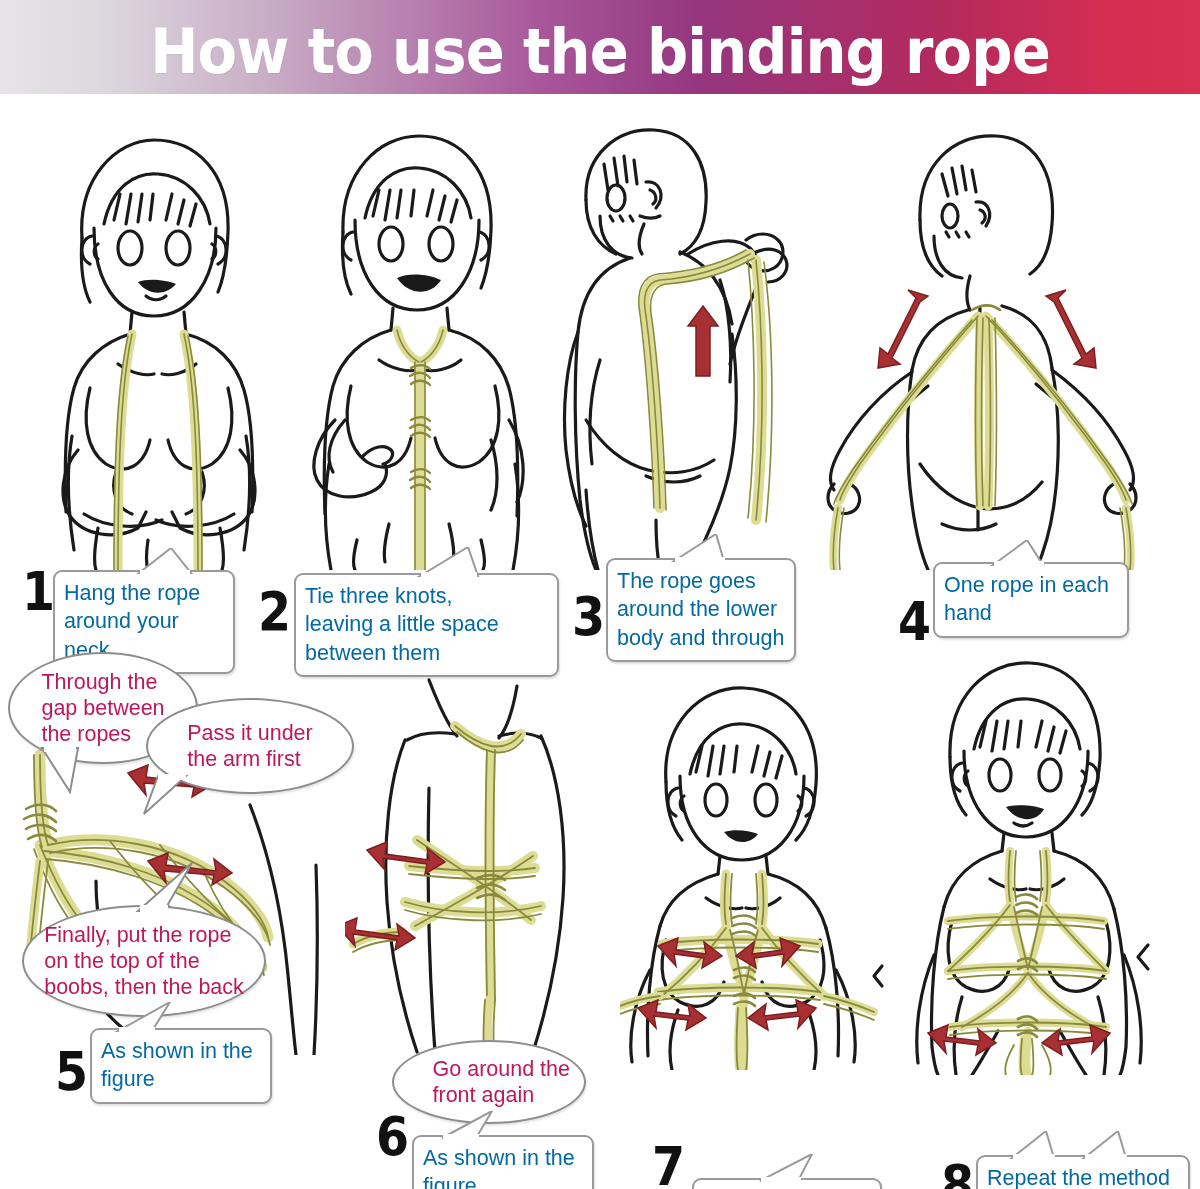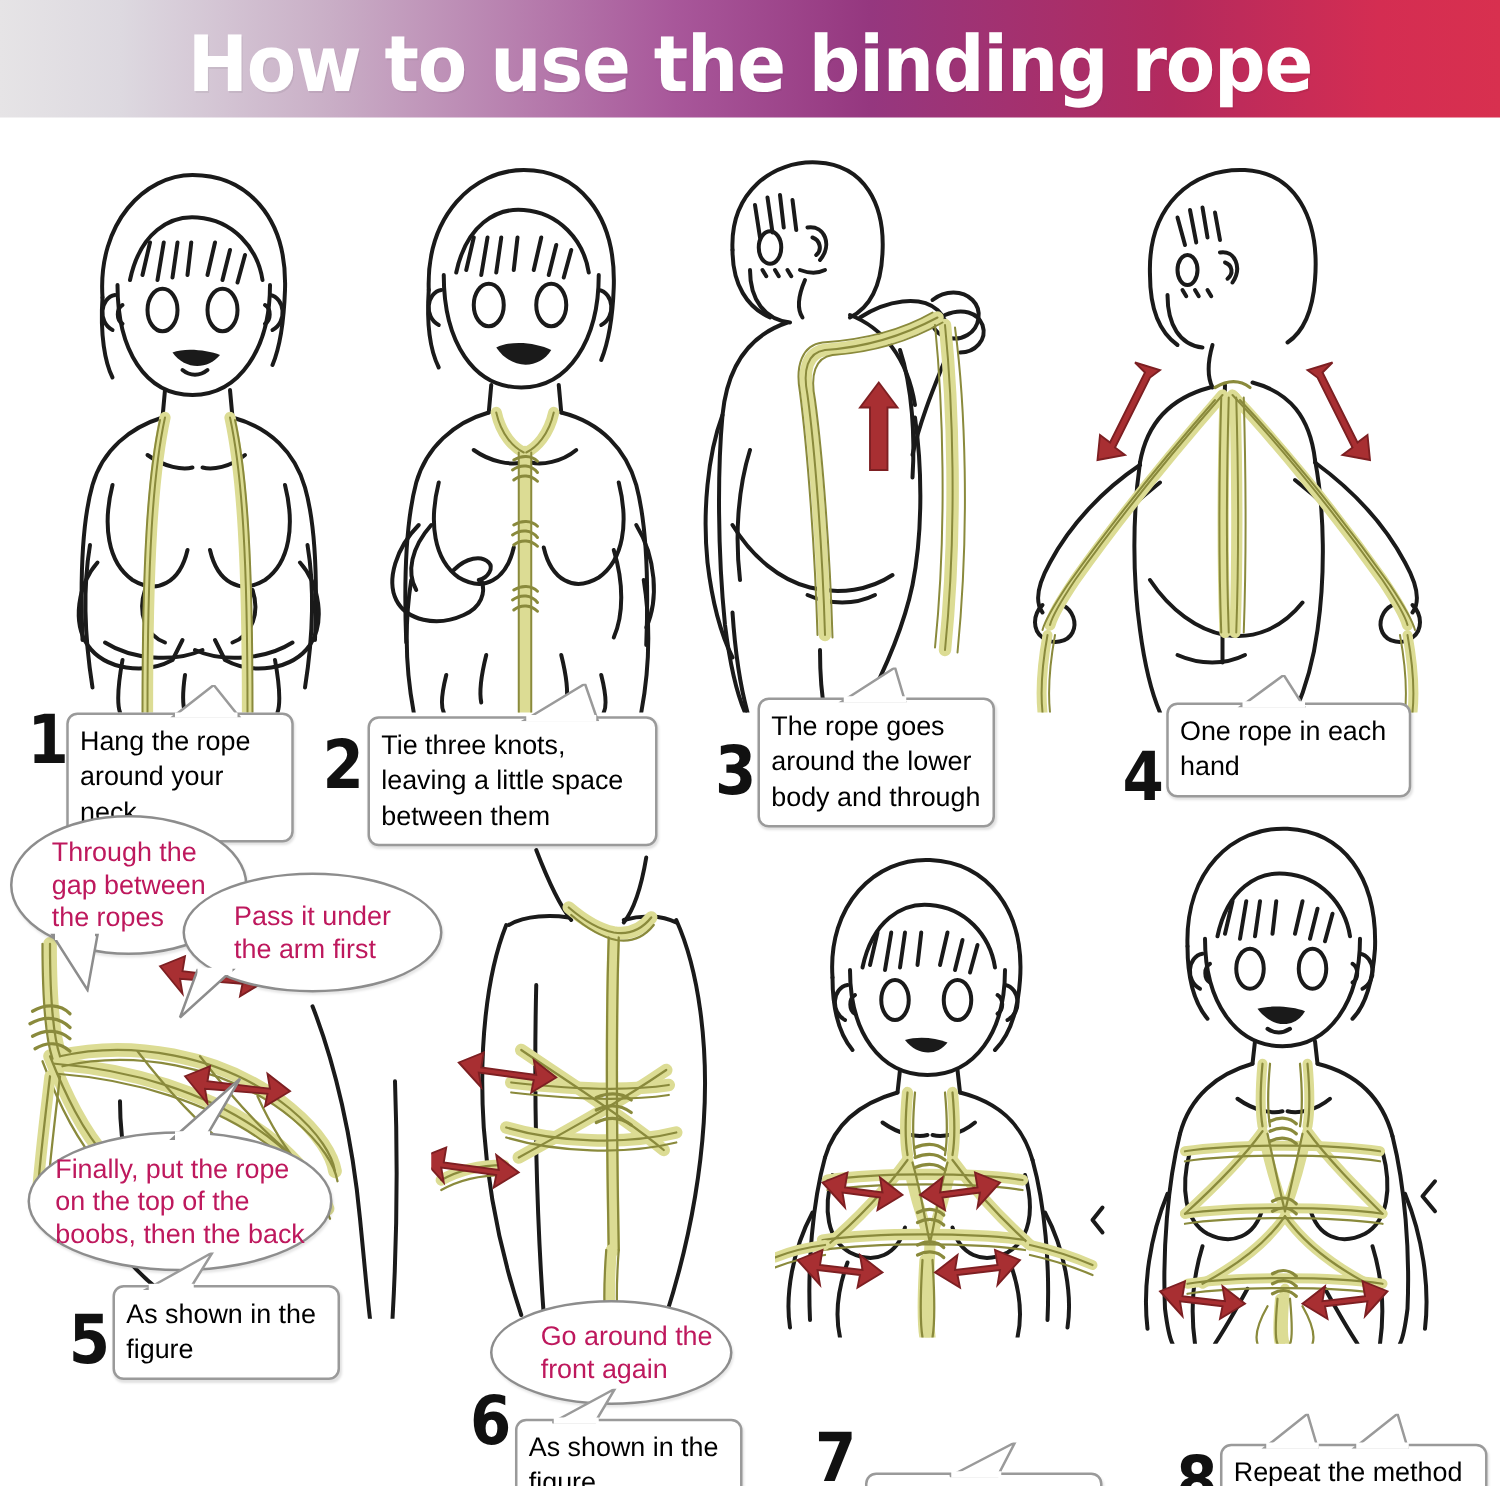--- a/index.html
+++ b/index.html
@@ -53,21 +53,21 @@
   }
 
   
   .callout{
     position:absolute;
     background:#ffffff;
     border:2px solid #9a9a9a;
     border-radius:9px;
     box-sizing:border-box;
     padding:7px 9px 8px 9px;
-    color:#000000;
+    color:#0369a1;
     font-size:21.5px;
     line-height:1.32;
     box-shadow:1px 2px 2px rgba(0,0,0,.12);
   }
 
   
   .oval{
     position:absolute;
     background:#ffffff;
     border:2px solid #8d8d8d;
@@ -212,21 +212,21 @@
       <g stroke="#8a8a3c" stroke-width="2.4">
         <path d="M126 248 c6 -4 14 -4 19 1 M125 256 c7 -5 15 -4 20 2 M126 264 c6 -5 14 -4 19 1"></path>
         <path d="M126 300 c6 -4 14 -4 19 1 M125 308 c7 -5 15 -4 20 2 M126 316 c6 -5 14 -4 19 1"></path>
         <path d="M126 352 c6 -4 14 -4 19 1 M125 360 c7 -5 15 -4 20 2 M126 368 c6 -5 14 -4 19 1"></path>
       </g>
     </g>
   </svg>
 </div>
 
 <div class="stepnum" style="left:258px;top:475px;">2</div>
-<div class="callout" style="left:294px;top:463px;width:232px;">
+<div class="callout" style="left:294px;top:463px;width:265px;">
   <div class="bubbletxt">Tie three knots,
 leaving a little space
 between them</div>
   <svg style="position:absolute;left:120px;top:-28px;" width="90" height="30">
     <path d="M4 29 L52 0 L62 29 Z" fill="#ffffff" stroke="#9a9a9a" stroke-width="2"></path>
     <rect x="5" y="25" width="56" height="7" fill="#ffffff"></rect>
   </svg>
 </div>
 
 <div class="panel" style="left:560px;top:10px;width:290px;height:450px;">

